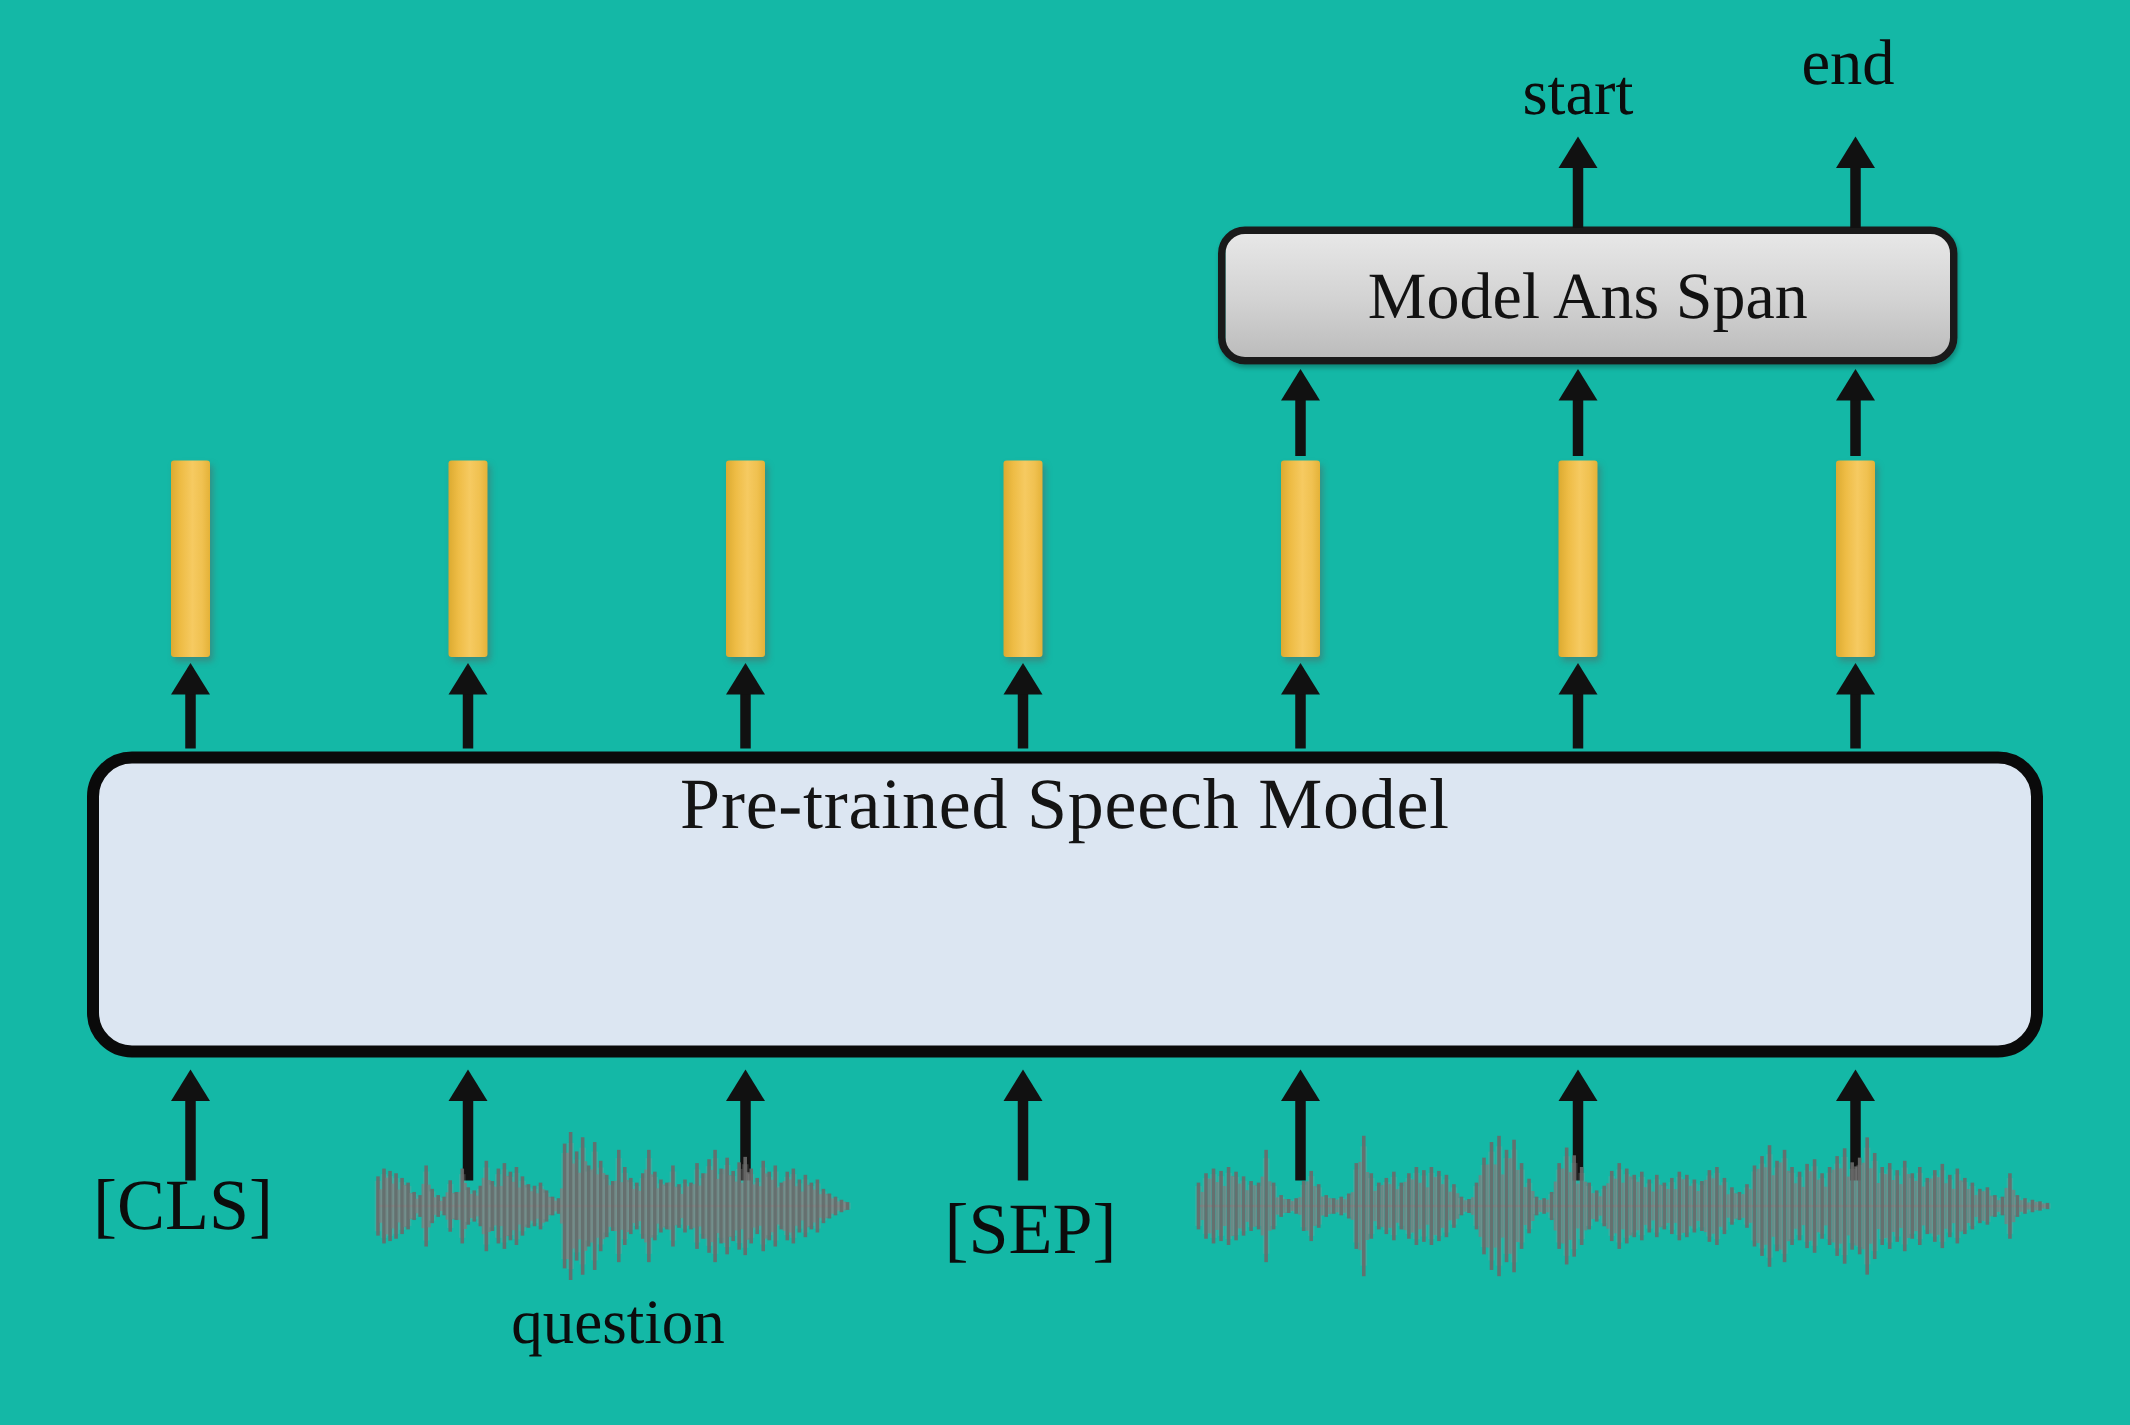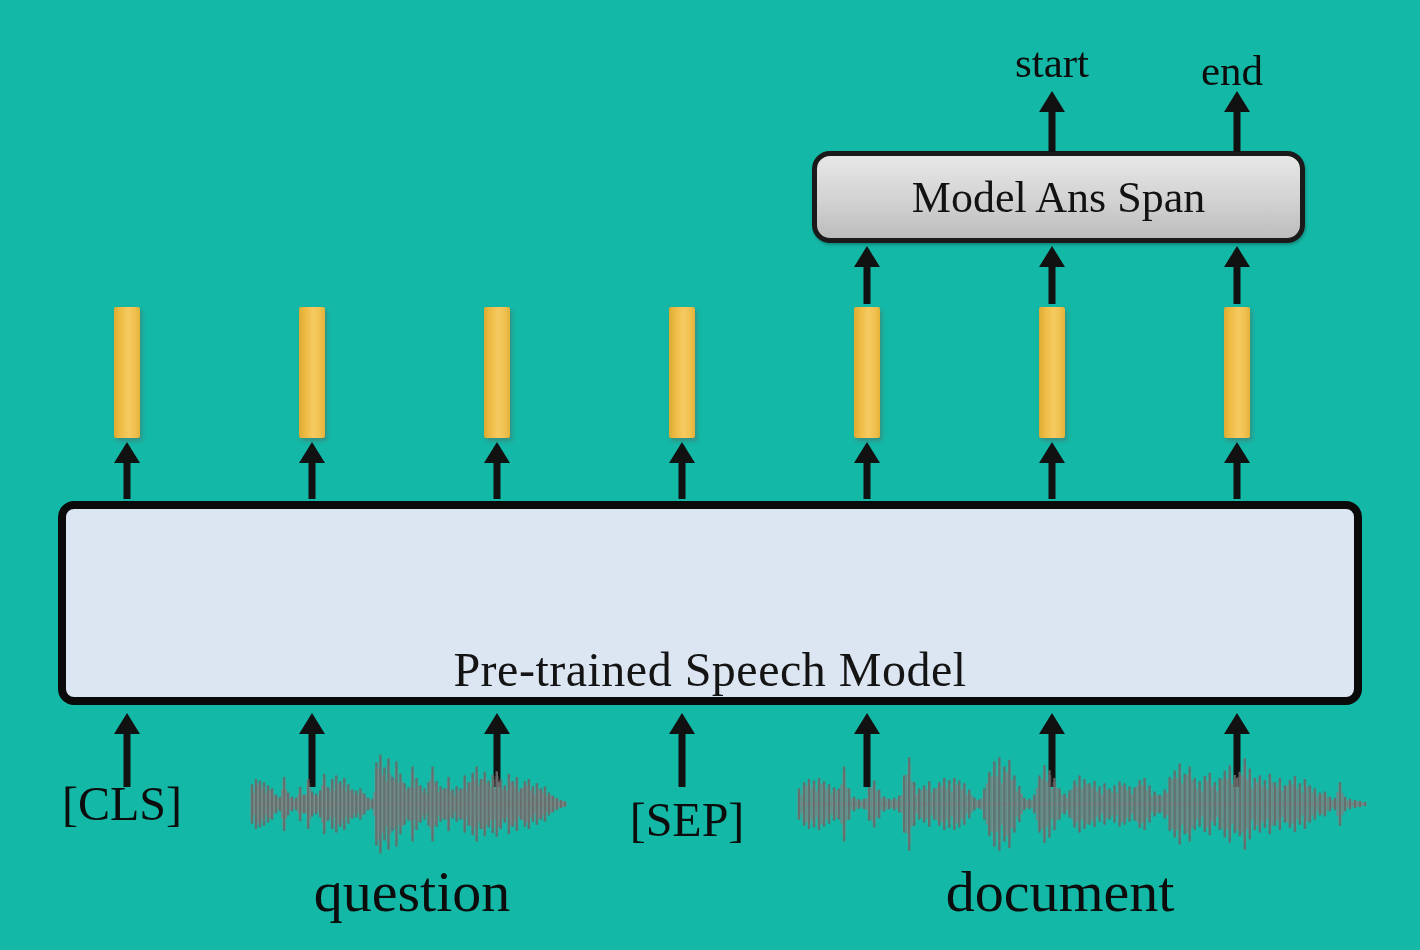--- a/index.html
+++ b/index.html
@@ -12,64 +12,63 @@
     color:#111;
   }
   .label{
     position:absolute;
     transform:translateX(-50%);
     white-space:nowrap;
     color:#0c0c0c;
   }
   .out-label{font-size:43px;font-weight:500;}
   .token-label{font-size:48px;font-weight:500;}
-  .seg-label{font-size:58px;font-weight:500;}
+  .seg-label{font-size:42px;font-weight:500;}
   .span-box{
     position:absolute;
     left:812px;top:151px;width:493px;height:92px;
     box-sizing:border-box;
     border:5px solid #1a1a1a;
     border-radius:18px;
     background:linear-gradient(180deg,#e7e7e7 0%,#d2d2d2 55%,#bcbcbc 100%);
     display:flex;align-items:center;justify-content:center;
     box-shadow:1px 2px 3px rgba(0,0,0,0.25);
   }
   .span-box .txt{font-size:44px;color:#121212;}
   .model-box{
     position:absolute;
     left:58px;top:501px;width:1304px;height:204px;
     box-sizing:border-box;
     border:8px solid #0a0a0a;
-    border-radius:16px;
+    border-radius:30px;
     background:#dce6f2;
-    display:flex;align-items:flex-end;justify-content:center;
+    display:flex;align-items:flex-start;justify-content:center;
   }
   .model-box .txt{font-size:48px;font-weight:500;color:#141414;letter-spacing:0.5px;}
   svg.layer{position:absolute;left:0;top:0;}
 </style>
 </head>
 <body>
 
 <div class="canvas">
 
   <div class="label out-label" style="left:1052px;top:38px;">start</div>
-  <div class="label out-label" style="left:1232px;top:46px;">end</div>
+  <div class="label out-label" style="left:1232px;top:18px;">end</div>
 
   <div class="span-box">
     <span class="txt">Model Ans Span</span>
   </div>
 
   <div class="model-box">
     <span class="txt">Pre-trained Speech Model</span>
   </div>
 
   <div class="label token-label" style="left:122px;top:776px;">[CLS]</div>
   <div class="label token-label" style="left:687px;top:776px;margin-top:16px;">[SEP]</div>
   <div class="label seg-label" style="left:412px;top:858px;">question</div>
-  <div class="label seg-label" style="left:1060px;top:858px;">document</div>
 
   <svg class="layer" id="draw-layer" width="1420" height="950" viewBox="0 0 1420 950">
     <defs>
       <linearGradient id="barGrad" x1="0" y1="0" x2="1" y2="0">
         <stop offset="0" stop-color="#dcab31"></stop>
         <stop offset="0.25" stop-color="#eebc45"></stop>
         <stop offset="0.55" stop-color="#f6ca61"></stop>
         <stop offset="0.8" stop-color="#f0c150"></stop>
         <stop offset="1" stop-color="#e4b238"></stop>
       </linearGradient>

